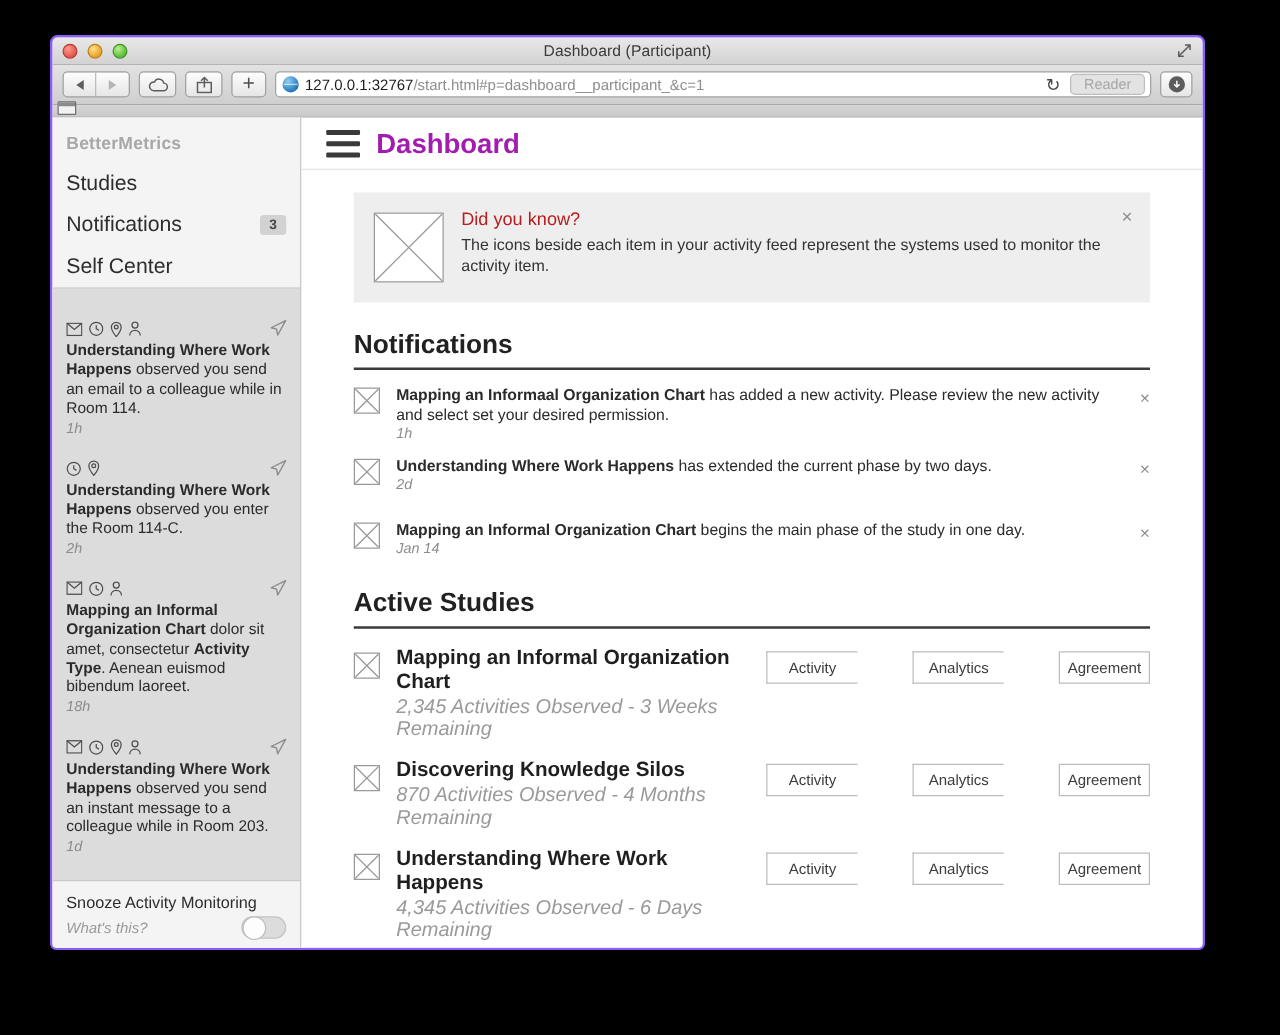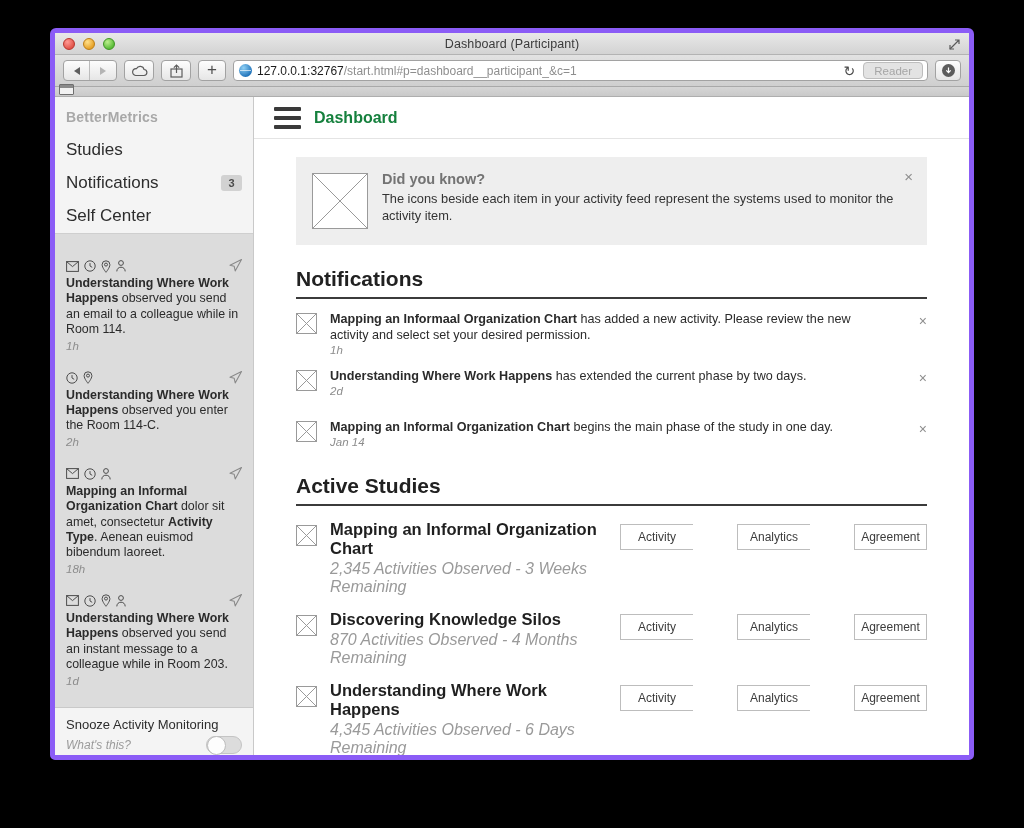--- a/index.html
+++ b/index.html
@@ -6,24 +6,24 @@
   html, body {
     width: 1024px; height: 828px;
     background: #000;
     font-family: "Liberation Sans", sans-serif;
     overflow: hidden;
   }
 
   
   #window {
     position: absolute;
-    left: 50px; top: 28px;
+    left: 40px; top: 28px;
     width: 924px; height: 732px;
     background: #fff;
-    border: 5px solid #8b5cf6;
+    border: 2px solid #8b5cf6;
     border-radius: 6px 6px 5px 5px;
     box-shadow: 0 6px 22px rgba(0,0,0,0.55);
     overflow: hidden;
   }
 
   
   #titlebar {
     position: relative;
     height: 22px;
     background: linear-gradient(to bottom, #e8e8e8 0%, #d3d3d3 100%);
@@ -158,33 +158,33 @@
 
   
   #main { flex: 1; background: #fff; overflow: hidden; }
   #main-header {
     height: 42px; display: flex; align-items: center; gap: 13px;
     padding: 0 0 0 20px; border-bottom: 1px solid #e4e4e4;
   }
   #hamburger { width: 27px; }
   #hamburger span { display: block; height: 4px; background: #3a3a3a; border-radius: 1px; margin-bottom: 5px; }
   #hamburger span:last-child { margin-bottom: 0; }
-  #page-title { font-size: 16px; font-weight: bold; color: #15803d; }
+  #page-title { font-size: 22px; font-weight: bold; color: #a21caf; }
 
   #content { padding: 18px 42px 0 42px; }
 
   
   #banner {
     background: #eeeeee; padding: 14px 16px 16px 16px;
     display: flex; gap: 14px; position: relative;
   }
   .xbox { border: 1px solid #9a9a9a; background: #fff; position: relative; flex: 0 0 auto; }
   .xbox svg { position: absolute; left: 0; top: 0; }
   #banner-xbox { width: 56px; height: 56px; margin-top: 2px; }
-  #banner-title { font-size: 14.5px; font-weight: bold; color: #737373; margin-bottom: 3px; }
+  #banner-title { font-size: 14.5px; font-weight: normal; color: #b91c1c; margin-bottom: 3px; }
   #banner-text { font-size: 12.8px; line-height: 17px; color: #333; }
   #banner-close { position: absolute; right: 14px; top: 11px; font-size: 15px; color: #8e8e8e; }
 
   .section { margin-top: 22px; }
   .section-title { font-size: 21px; font-weight: bold; color: #212121; }
   .section-rule { height: 2px; background: #3b3b3b; margin-top: 6px; }
 
   
   .notif-row { display: flex; align-items: flex-start; gap: 13px; padding: 12px 0 0 0; position: relative; }
   .notif-xbox { width: 21px; height: 21px; margin-top: 2px; }

